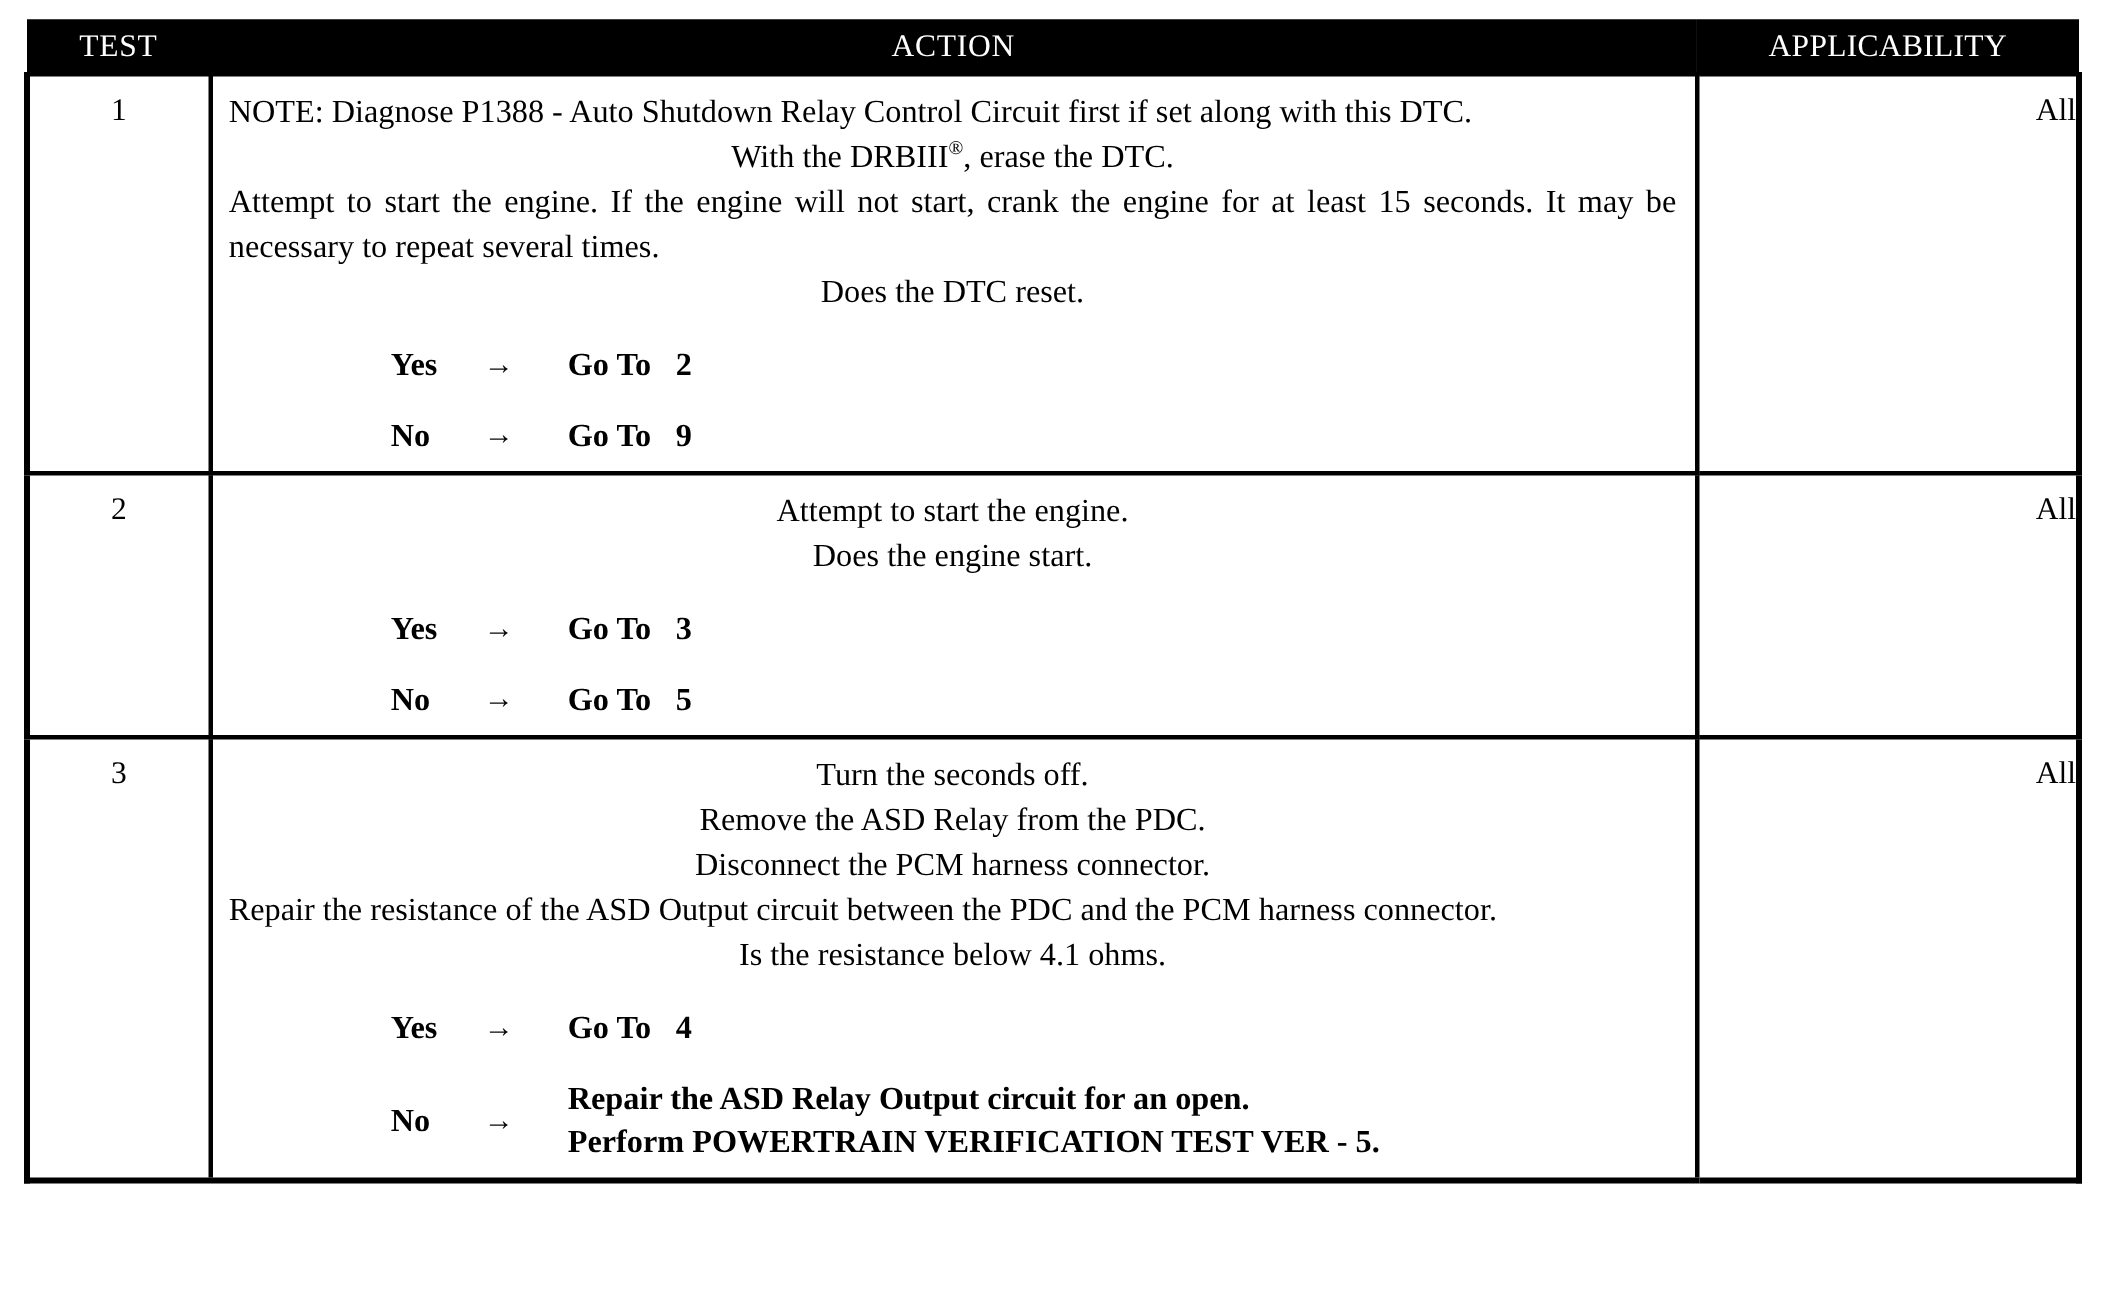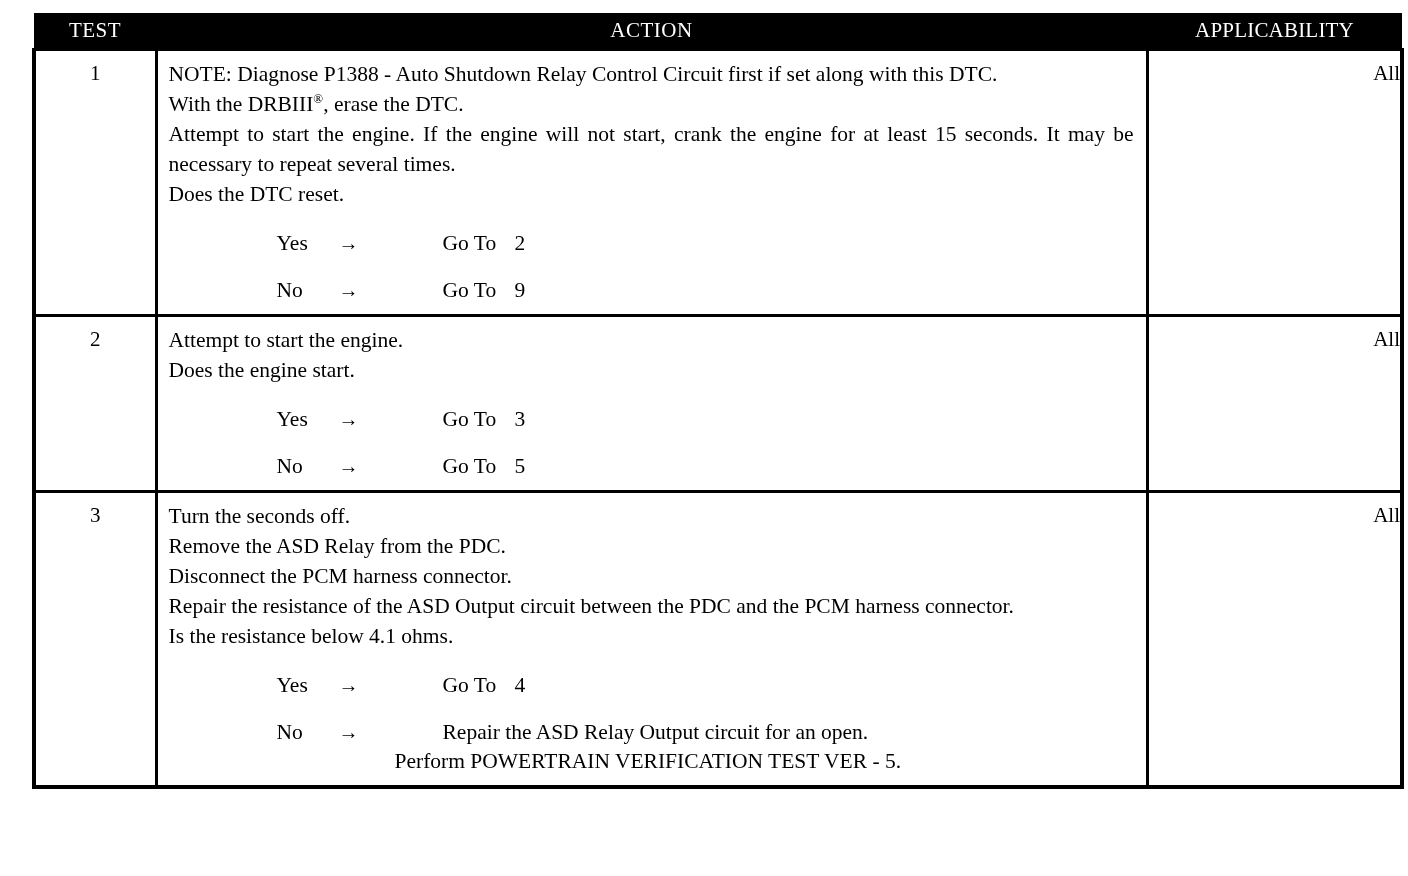--- a/index.html
+++ b/index.html
@@ -18,21 +18,21 @@
   .page {
     position: relative;
     width: 1408px;
     height: 876px;
     background: #ffffff;
   }
 
   
   .diag-table {
     position: absolute;
-    left: 32px;
+    left: 16px;
     top: 13px;
     width: 1368px;
     border-collapse: collapse;
     table-layout: fixed;
     background: #ffffff;
   }
 
   .diag-table col.c-test  { width: 122px; }
   .diag-table col.c-act   { width: 991px; }
   .diag-table col.c-appl  { width: 255px; }
@@ -89,39 +89,40 @@
 
   
   .line {
     font-size: 21.5px;
     line-height: 30px;
     text-align: justify;
     text-justify: inter-word;
     margin: 0;
     white-space: normal;
   }
-  .line.nojust { text-align: left; }
+  .line.nojust { text-align: center; }
   .line.bold { font-weight: normal; }
 
   .reg {
     font-size: 13px;
     vertical-align: super;
     line-height: 0;
   }
 
   
   .branches {
     margin-top: 20px;
   }
   .branch {
     display: flex;
-    align-items: flex-start;
+    align-items: center;
     margin-bottom: 19px;
     font-size: 21.5px;
     line-height: 28px;
+    font-weight: bold;
   }
   .branch:last-child { margin-bottom: 2px; }
 
   .b-answer {
     width: 62px;
     flex: 0 0 62px;
     margin-left: 108px;
     text-align: left;
   }
   .b-arrow {
@@ -130,21 +131,20 @@
     text-align: left;
     font-size: 20px;
   }
   .b-result {
     flex: 1 1 auto;
     text-align: left;
   }
   .b-goto {
     display: inline-block;
     min-width: 72px;
-    margin-left: 48px;
   }
   .b-result .sub {
     display: block;
     margin-top: 1px;
   }
 </style>
 </head>
 <body>
 
 <div class="page">

